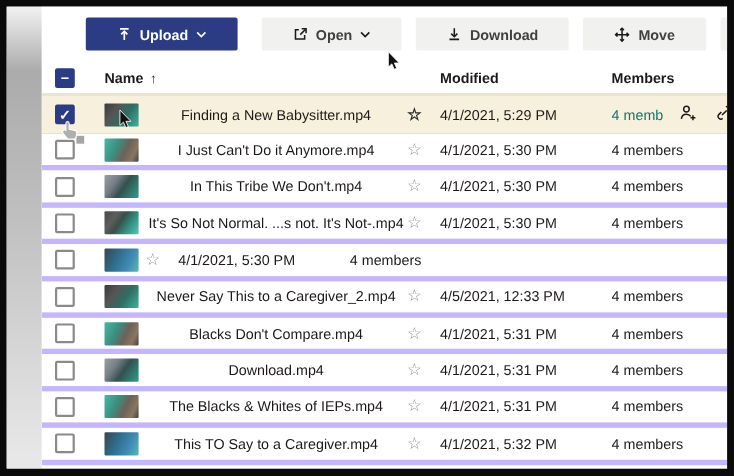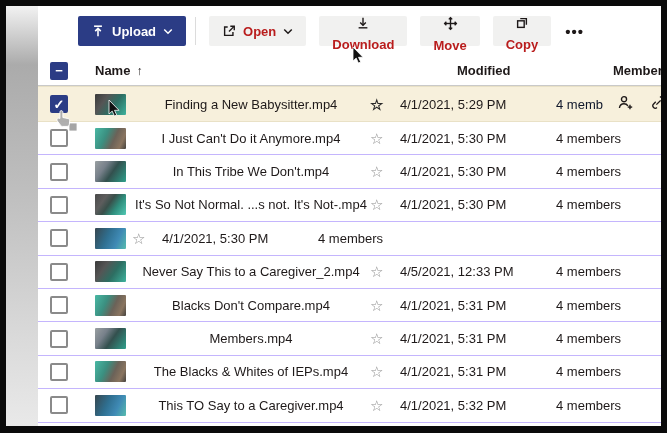--- a/index.html
+++ b/index.html
@@ -4,40 +4,40 @@
 <style>
   html,body{margin:0;padding:0;background:#000;font-family:"Liberation Sans",sans-serif;}
   #screen{position:relative;width:667px;height:433px;background:#0a0a0a;overflow:hidden;}
   #frame{position:absolute;left:6px;top:6px;right:6px;bottom:7px;background:#fff;overflow:hidden;}
   #left-strip{position:absolute;left:0;top:0;bottom:0;width:32px;
     background:linear-gradient(180deg,#f2f2f2 0%,#ababab 14%,#bfbfbf 45%,#d9d9d9 78%,#e9e9e9 100%);}
   #content{position:absolute;left:32px;top:0;right:0;bottom:0;background:#fff;overflow:hidden;}
 
   
   .toolbar{height:50px;display:flex;align-items:center;padding-left:40px;box-sizing:border-box;background:#fff;}
-  .btn{display:inline-flex;align-items:center;gap:7px;height:30px;padding:0 13px;border:none;border-radius:2px;
+  .btn{display:inline-flex;align-items:center;gap:7px;height:30px;padding:0 28px;border:none;border-radius:2px;
        font-family:"Liberation Sans",sans-serif;font-size:13px;font-weight:bold;cursor:pointer;}
   .btn-primary{background:#2b3c85;color:#fff;}
-  .btn-light{background:#f1f1f0;color:#b91c1c;}
+  .btn-light{background:#f1f1f0;color:#404040;}
   .btn svg{display:block;}
   .tb-divider{width:1px;height:28px;background:#dcdcdc;margin:0 13px 0 9px;}
-  .btn+.btn{margin-left:13px;flex-direction:column;}
+  .btn+.btn{margin-left:13px;}
   .more-btn{background:none;border:none;font-size:15px;font-weight:bold;color:#1e1919;letter-spacing:1px;
        margin-left:8px;cursor:pointer;padding:4px 6px;}
 
   
   .thead{display:flex;align-items:center;height:30px;box-sizing:border-box;border-bottom:1px solid #c9c9c9;
          font-size:13px;font-weight:bold;color:#1e1919;}
   .cell-cb{width:57px;padding-left:12px;box-sizing:border-box;flex:none;display:flex;align-items:center;}
-  .h-name{width:362px;flex:none;display:flex;align-items:center;gap:6px;}
+  .h-name{width:305px;flex:none;display:flex;align-items:center;gap:6px;}
   .h-mod{width:156px;flex:none;font-weight:bold;}
   .h-mem{flex:1;min-width:0;}
   .sort-arrow{font-size:12px;font-weight:bold;}
 
-  .row{display:flex;align-items:center;height:33.4px;box-sizing:border-box;border-bottom:1px solid #c4b5fd;
+  .row{display:flex;align-items:center;height:33.4px;box-sizing:border-box;border-bottom:5px solid #c4b5fd;
        font-size:13px;color:#1e1919;background:#fff;cursor:pointer;}
   .row.selected{height:36px;background:#f7f0dc;border-bottom:1px solid #e9e1c6;border-top:1px solid #e9e1c6;}
   .cell-thumb{width:37px;flex:none;}
   .cell-name{width:238px;flex:none;white-space:nowrap;overflow:hidden;text-align:center;}
   .cell-star{width:30px;flex:none;font-size:15px;color:#8f8f8f;line-height:1;}
   .row.selected .cell-star{color:#2a2a2a;font-weight:bold;}
   .cell-mod{width:156px;flex:none;}
   .cell-mem{flex:1;min-width:0;display:flex;align-items:center;white-space:nowrap;overflow:hidden;}
   .mem-icons{display:flex;align-items:center;gap:16px;margin-left:14px;flex:none;}
 
@@ -50,21 +50,21 @@
   .thumbnail{display:block;width:31px;height:21px;border-radius:1px;
      background:linear-gradient(125deg,#4a4a4a 0%,#5d5d5d 28%,#394f4a 46%,#2f8d7c 68%,#52c9b4 100%);}
   .t2{background:linear-gradient(115deg,#49b8a4 0%,#3b8f80 35%,#6b6258 60%,#8a7560 82%,#44423e 100%);}
   .t3{background:linear-gradient(125deg,#9aa0a2 0%,#77808a 30%,#33504e 55%,#2ea08c 100%);}
   .t4{background:linear-gradient(115deg,#37474f 0%,#2f6f90 40%,#3f8ab5 70%,#57bcae 100%);}
   .t5{background:linear-gradient(125deg,#3a3a3a 0%,#555 30%,#2d6e62 60%,#3fb39e 100%);}
 
   
   .cursor{position:absolute;z-index:50;pointer-events:none;}
 
-  .faded{color:#0f172a;}
+  .faded{color:#0f766e;}
 </style>
 </head>
 <body>
 
 <div id="screen">
   <div id="frame">
     <div id="left-strip"></div>
     <div id="content">
 
       <div class="toolbar">
@@ -279,21 +279,21 @@
           </div>
       </div>
 
       <div class="row">
         <div class="cell-cb">
             <span class="checkbox"></span>
           </div>
         <div class="cell-thumb">
             <span class="thumbnail t3"></span>
           </div>
-        <div class="cell-name">Members.mp4</div>
+        <div class="cell-name">Download.mp4</div>
         <div class="cell-star">☆</div>
         <div class="cell-mod">4/1/2021, 5:31 PM</div>
         <div class="cell-mem">
             <span>4 members</span>
           </div>
       </div>
 
       <div class="row">
         <div class="cell-cb">
             <span class="checkbox"></span>

